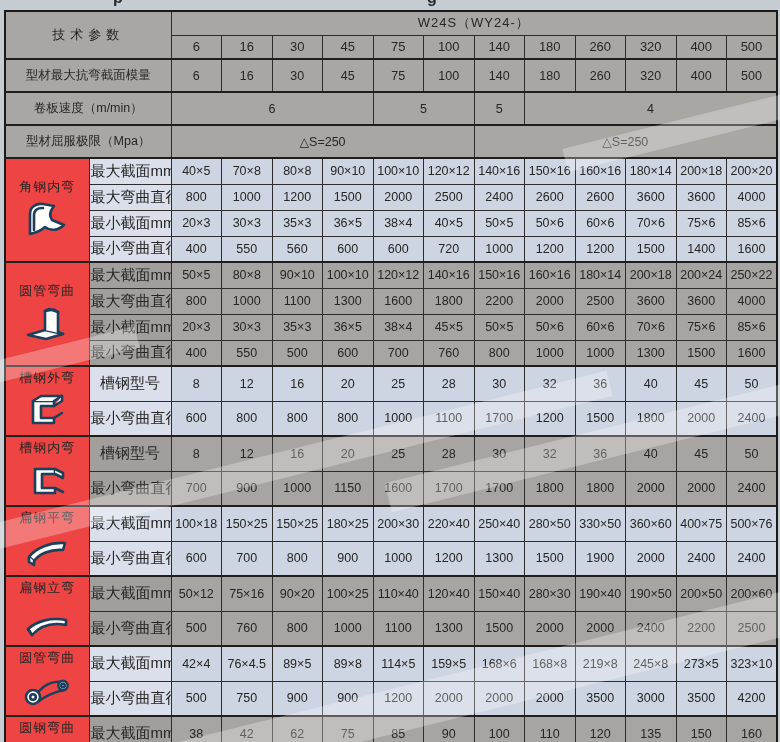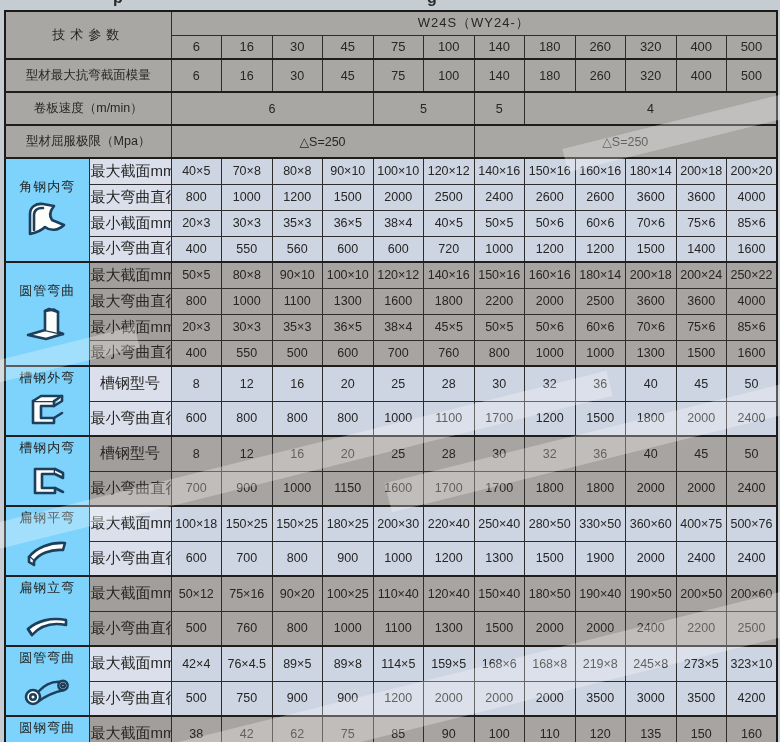--- a/index.html
+++ b/index.html
@@ -29,21 +29,21 @@
   }
   tr.r-head{height:24px;}
   tr.r-top{height:33px;}
   tr.r-data{height:26px;}
   
   .t-head{background:#a9a7a4;}
   .t-light-lbl{background:#dadfeb;}
   .t-light{background:#cdd4e2;}
   .t-gray-lbl{background:#a29e9b;}
   .t-gray{background:#a8a4a1;}
-  .t-name{background:#7dd3fc;}
+  .t-name{background:#ef4444;}
   
   .corner{font-size:13px;letter-spacing:5px;}
   .model{font-size:13px;letter-spacing:1px;}
   .colnum{font-size:13px;}
   .rowlabel{font-size:12.5px;}
   .sublabel{font-size:15px;}
   .val{font-size:12.5px;}
   .gname{font-size:13px;letter-spacing:1px;display:block;margin-top:2px;}
   .gicon{display:block;margin:2px auto 2px auto;width:52px;height:44px;}
   .gicon svg{width:52px;height:44px;}
@@ -391,21 +391,21 @@
               </svg></span>
           </td>
           <td class="t-gray-lbl sublabel">最大截面mm</td>
           <td class="t-gray val">50×12</td>
           <td class="t-gray val">75×16</td>
           <td class="t-gray val">90×20</td>
           <td class="t-gray val">100×25</td>
           <td class="t-gray val">110×40</td>
           <td class="t-gray val">120×40</td>
           <td class="t-gray val">150×40</td>
-          <td class="t-gray val">180×50</td>
+          <td class="t-gray val">280×30</td>
           <td class="t-gray val">190×40</td>
           <td class="t-gray val">190×50</td>
           <td class="t-gray val">200×50</td>
           <td class="t-gray val">200×60</td>
         </tr>
         <tr class="r-data">
           <td class="t-gray-lbl sublabel">最小弯曲直径mm</td>
           <td class="t-gray val">500</td>
           <td class="t-gray val">760</td>
           <td class="t-gray val">800</td>

